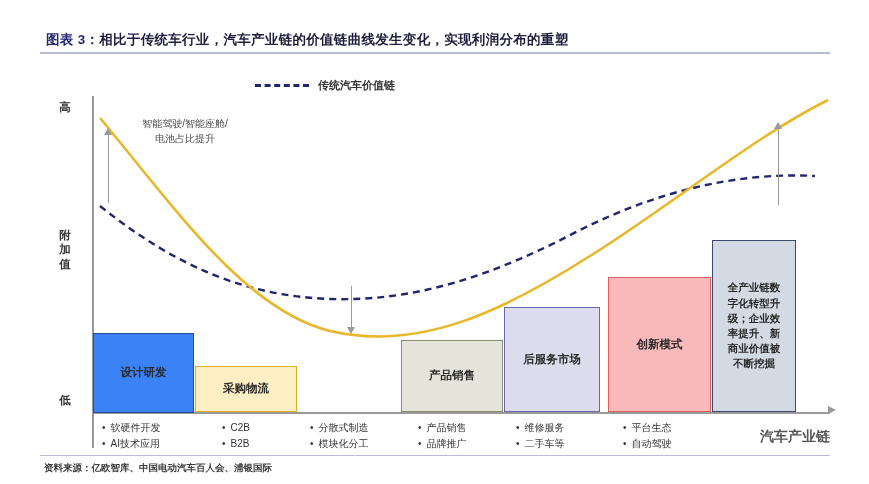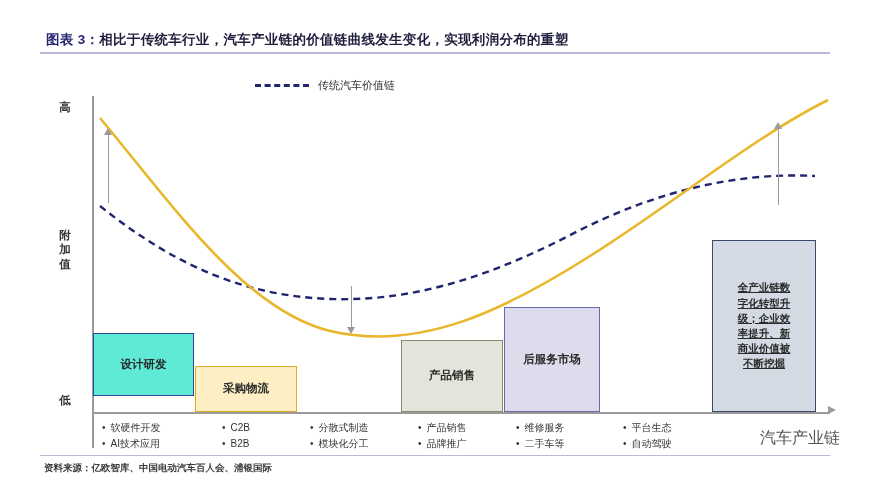--- a/index.html
+++ b/index.html
@@ -27,21 +27,21 @@
   }
   .source{
     position:absolute;left:44px;top:462px;
     font-size:9.5px;color:#3b3b3b;white-space:nowrap;font-weight:bold;
   }
 
   
   .legend{
     position:absolute;left:255px;top:78px;
     display:flex;align-items:center;gap:44px;
-    font-size:11px;font-weight:normal;color:#333;
+    font-size:11px;font-weight:bold;color:#333;
   }
   .legend .item{display:flex;align-items:center;gap:9px;}
   .lg-dash{
     width:54px;height:0;border-top:3px dashed #20256e;
   }
   .lg-solid{
     width:54px;height:0;border-top:3px solid #e9b72b;
   }
 
   
@@ -61,21 +61,21 @@
   }
   .y-lab{
     position:absolute;font-size:11.5px;font-weight:bold;color:#333;
     text-align:center;line-height:1.25;
   }
   .y-high{left:54px;top:40px;width:22px;}
   .y-mid{left:54px;top:168px;width:22px;}
   .y-low{left:54px;top:333px;width:22px;}
   .x-lab{
     position:absolute;left:760px;top:368px;
-    font-size:16px;font-weight:normal;color:#555;white-space:nowrap;
+    font-size:14px;font-weight:bold;color:#555;white-space:nowrap;
   }
 
   
   .curves{position:absolute;left:0;top:0;width:869px;height:395px;}
 
   
   .box{
     position:absolute;box-sizing:border-box;border-width:1.2px;border-style:solid;
     display:flex;align-items:center;justify-content:center;
     font-size:11.5px;font-weight:bold;color:#2a2a2a;
@@ -135,47 +135,52 @@
 加
 值</div>
     <div class="y-lab y-low">低</div>
     <div class="x-lab">汽车产业链</div>
 
     <svg class="curves" viewBox="0 0 869 395">
       <path id="curve-traditional" fill="none" stroke="#20256e" stroke-width="2.4" stroke-dasharray="7 5" stroke-linecap="butt" d="M 100 146 C 180 210, 250 236, 330 239 C 420 242, 500 212, 580 170 C 660 130, 740 112, 815 116"></path>
       <path id="curve-future" fill="none" stroke="#e9b72b" stroke-width="2.6" d="M 100 58 C 175 148, 245 250, 330 271 C 420 292, 505 250, 590 196 C 670 146, 755 76, 828 40"></path>
     </svg>
 
+    <div class="anno anno-left">智能驾驶/智能座舱/
+电池占比提升</div>
 
     <div class="arrow up" style="left:108px;top:68px;height:75px;">
       <span class="head"></span>
       <span class="shaft" style="height:70px;"></span>
     </div>
     <div class="arrow down" style="left:351px;top:226px;height:48px;">
       <span class="shaft" style="height:42px;"></span>
       <span class="head" style="top:41px;"></span>
     </div>
     <div class="arrow up" style="left:778px;top:62px;height:82px;">
       <span class="head"></span>
       <span class="shaft" style="height:78px;"></span>
     </div>
 
-    <div class="box" style="left:93px;top:273px;width:101px;height:63px;background:#5eead4;border-color:#2b4a9b;">
+    <div class="box" style="left:93px;top:273px;width:101px;height:80px;background:#3b82f6;border-color:#2b4a9b;">
       <span>设计研发</span>
     </div>
     <div class="box" style="left:195px;top:306px;width:102px;height:46px;background:#fdeec4;border-color:#e0ac25;">
       <span>采购物流</span>
     </div>
     <div class="box" style="left:401px;top:280px;width:102px;height:72px;background:#e4e4da;border-color:#8a8a6e;">
       <span>产品销售</span>
     </div>
     <div class="box" style="left:504px;top:247px;width:96px;height:105px;background:#dcdcec;border-color:#6a6aa8;">
       <span>后服务市场</span>
     </div>
-    <div class="box multi" style="left:712px;top:180px;width:104px;height:172px;background:#d3dae4;border-color:#3a4a6b;text-decoration:underline;">
+    <div class="box" style="left:608px;top:217px;width:103px;height:135px;background:#f9b9ba;border-color:#d95f62;">
+      <span>创新模式</span>
+    </div>
+    <div class="box multi" style="left:712px;top:180px;width:84px;height:172px;background:#d3dae4;border-color:#3a4a6b;">
       <span style="white-space:pre-line;">全产业链数
 字化转型升
 级；企业效
 率提升、新
 商业价值被
 不断挖掘</span>
     </div>
 
     <div class="bullets" style="left:102px;top:360px;">
       <div class="bl">

